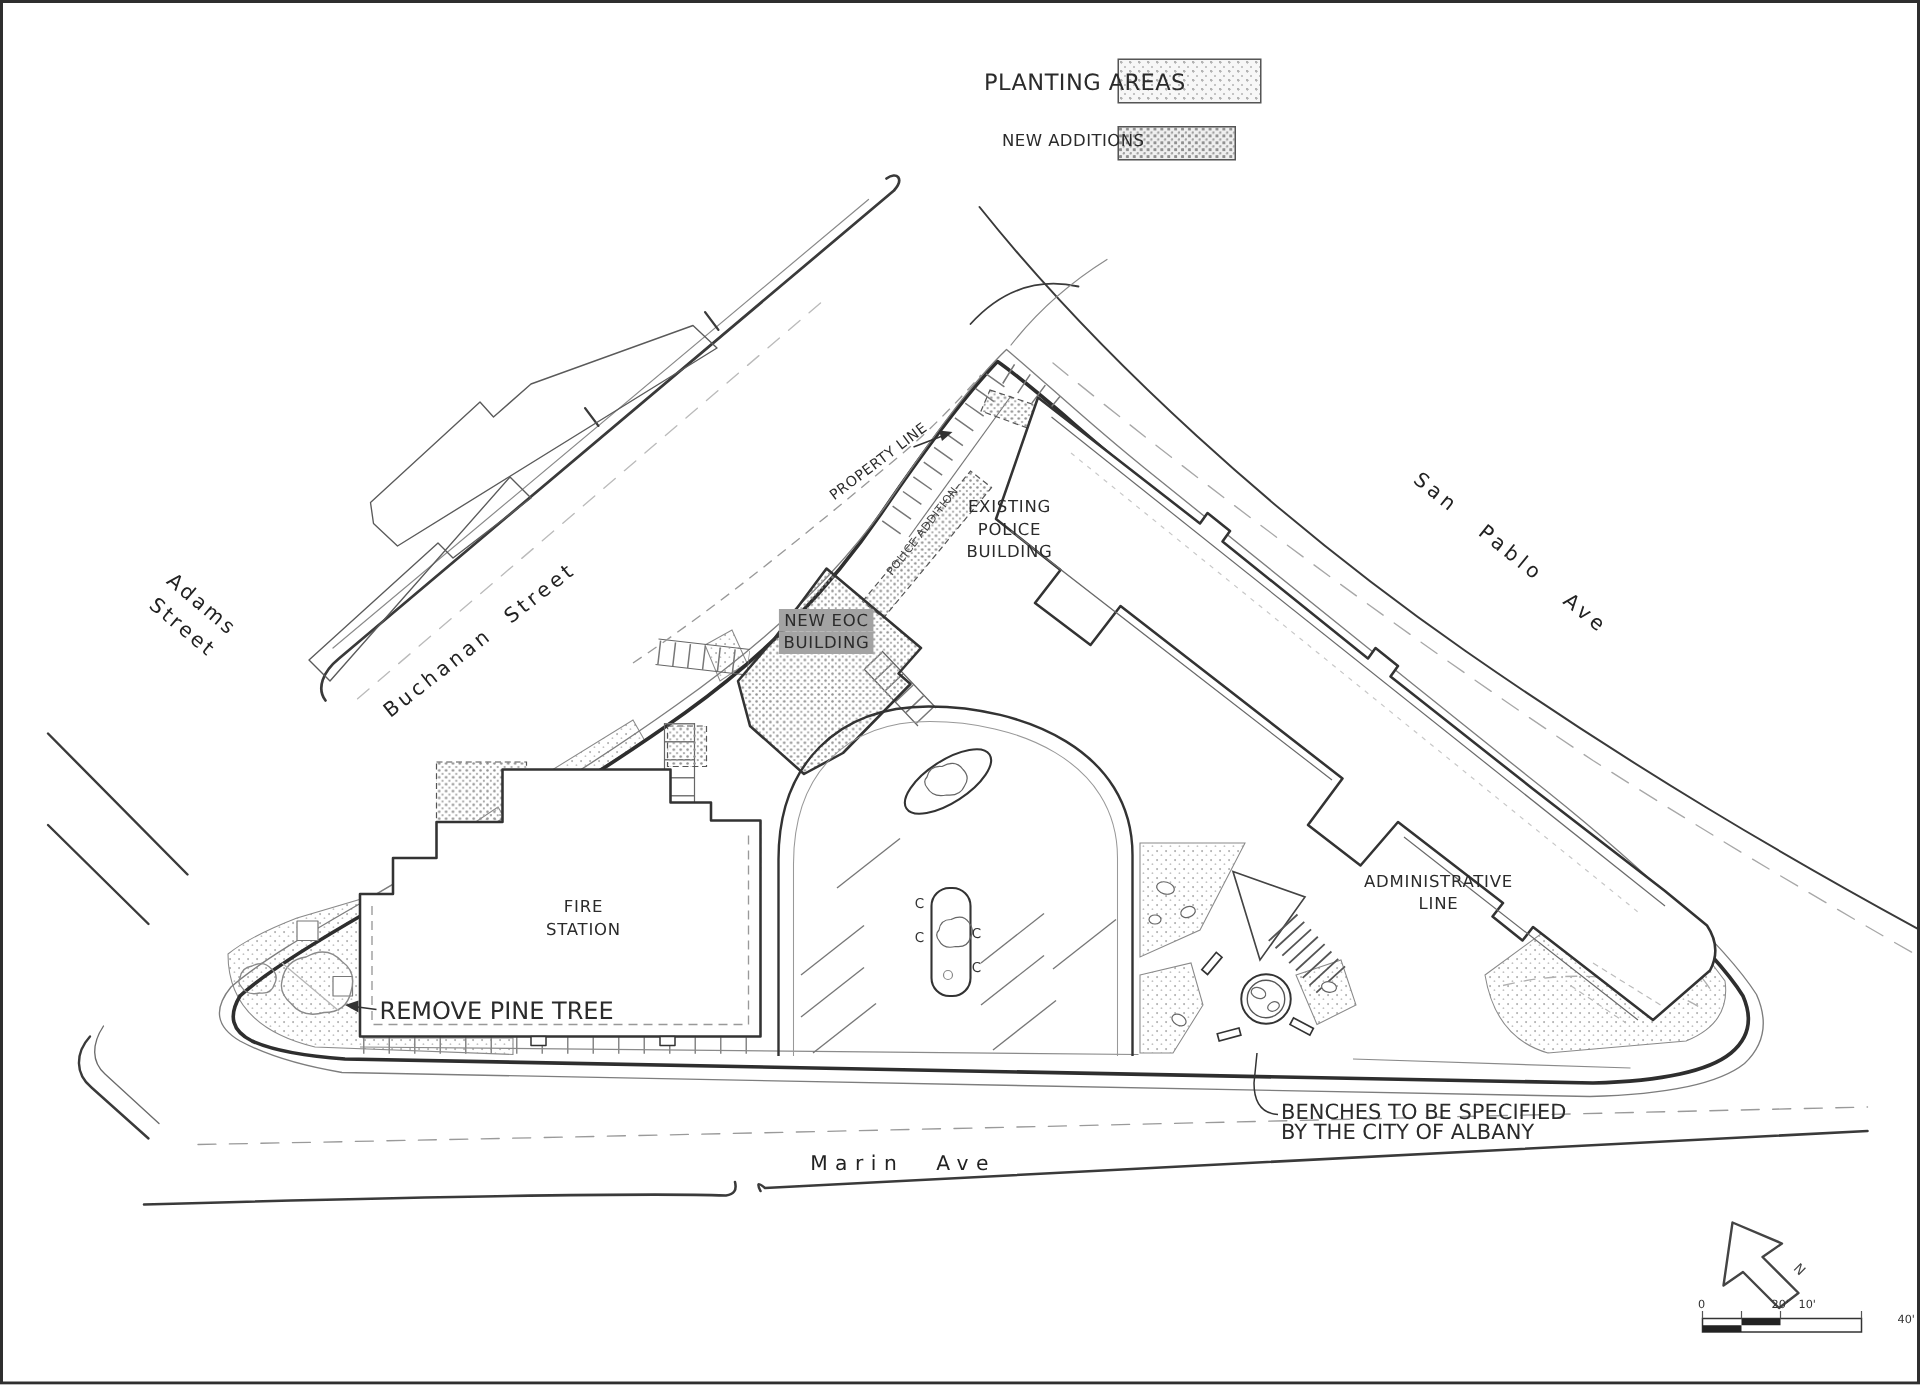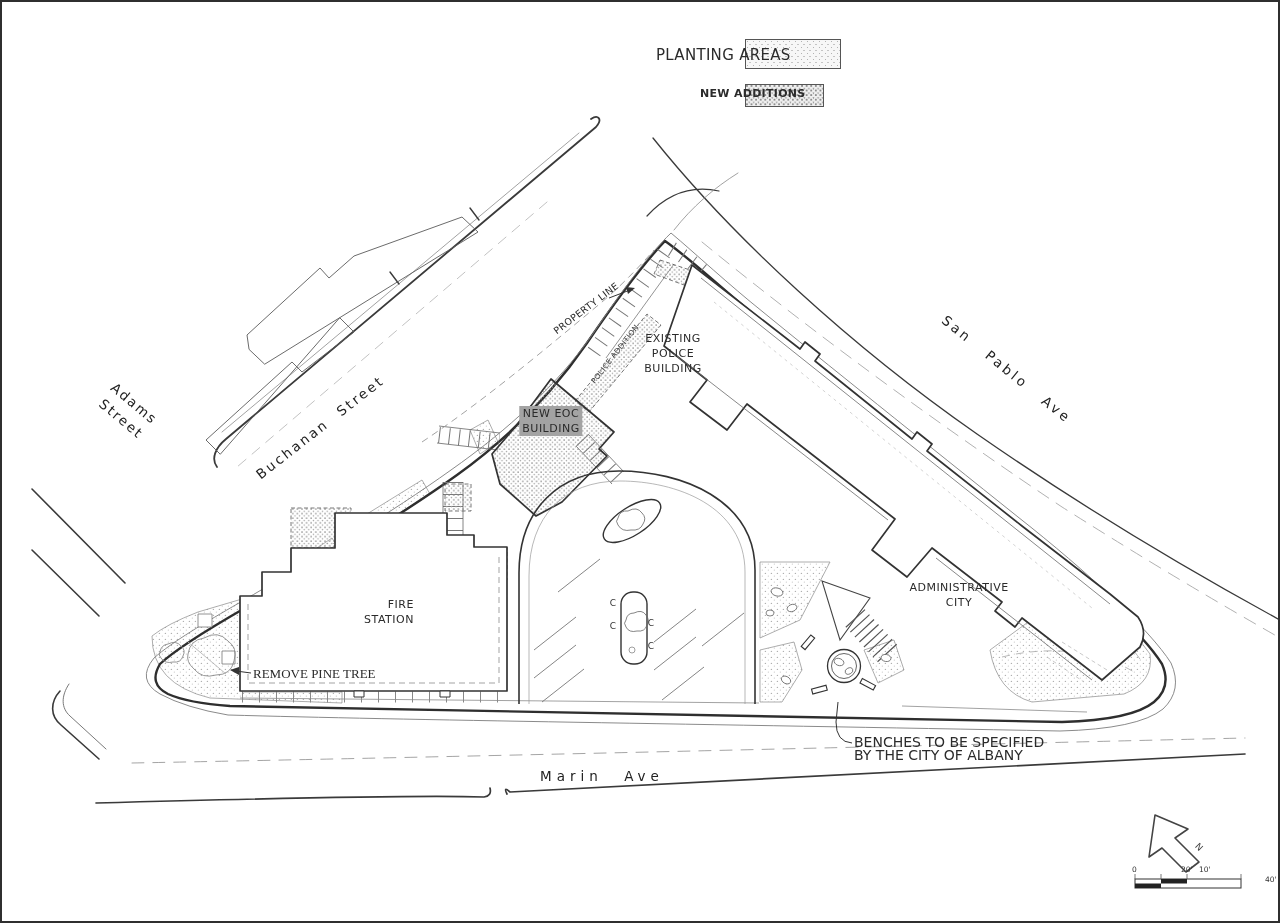--- a/index.html
+++ b/index.html
@@ -210,50 +210,50 @@
       <line x1="1133" y1="872" x2="1133" y2="877"></line>
       <line x1="1159" y1="872" x2="1159" y2="877"></line>
       <line x1="1185" y1="872" x2="1185" y2="877"></line>
       <line x1="1239" y1="872" x2="1239" y2="877"></line>
     </g>
   </g>
 </svg>
 
 <div class="lbl" style="left:654px;top:44px;font-size:15px;letter-spacing:.3px;">PLANTING AREAS</div>
 <div class="swatch stip-light" style="left:743px;top:37px;width:94px;height:28px;"></div>
-<div class="lbl" style="left:698px;top:85px;font-size:11px;letter-spacing:.3px;font-weight:bold;">NEW ADDITIONS</div>
+<div class="lbl" style="left:666px;top:85px;font-size:11px;letter-spacing:.3px;">NEW ADDITIONS</div>
 <div class="swatch stip-dense" style="left:743px;top:82px;width:77px;height:21px;"></div>
 
 <div class="lbl ctr bldg" style="left:671px;top:351px;">
   <div>EXISTING</div>
   <div>POLICE</div>
   <div>BUILDING</div>
 </div>
 <div class="lbl ctr bldg" style="left:549px;top:419px;">
   <div class="chip">NEW EOC</div>
   <div class="chip">BUILDING</div>
 </div>
-<div class="lbl ctr bldg" style="left:387px;top:610px;text-align:right;">
+<div class="lbl ctr bldg" style="left:387px;top:610px;">
   <div>FIRE</div>
   <div>STATION</div>
 </div>
 <div class="lbl ctr bldg" style="left:957px;top:593px;">
   <div>ADMINISTRATIVE</div>
-  <div>CITY</div>
+  <div>LINE</div>
 </div>
 
 <div class="lbl ctr street" style="left:126px;top:409px;transform:translate(-50%,-50%) rotate(40deg);letter-spacing:2px;line-height:20px;">
   <div>Adams</div>
   <div>Street</div>
 </div>
 <div class="lbl ctr street" style="left:318px;top:425px;transform:translate(-50%,-50%) rotate(-38deg);letter-spacing:2.5px;word-spacing:8px;">Buchanan Street</div>
 <div class="lbl ctr street" style="left:1005px;top:367px;transform:translate(-50%,-50%) rotate(39deg);letter-spacing:3px;word-spacing:14px;">San Pablo Ave</div>
 <div class="lbl ctr street" style="left:600px;top:774px;letter-spacing:5px;word-spacing:12px;">Marin Ave</div>
 
-<div class="lbl note" style="left:251px;top:665px;font-size:13px;font-family:Liberation Serif, serif;">REMOVE PINE TREE</div>
+<div class="lbl note" style="left:251px;top:665px;font-size:16px;">REMOVE PINE TREE</div>
 <div class="lbl note" style="left:852px;top:734px;">
   <div>BENCHES TO BE SPECIFIED</div>
   <div>BY THE CITY OF ALBANY</div>
 </div>
 <div class="lbl ctr" style="left:584px;top:306px;font-size:9.5px;transform:translate(-50%,-50%) rotate(-37deg);letter-spacing:.4px;">PROPERTY LINE</div>
 <div class="lbl ctr tiny" style="left:613px;top:352px;transform:translate(-50%,-50%) rotate(-52deg);color:#444;">POLICE ADDITION</div>
 
 <div class="lbl ctr cmark" style="left:611px;top:601px;">C</div>
 <div class="lbl ctr cmark" style="left:611px;top:624px;">C</div>
 <div class="lbl ctr cmark" style="left:649px;top:621px;">C</div>

